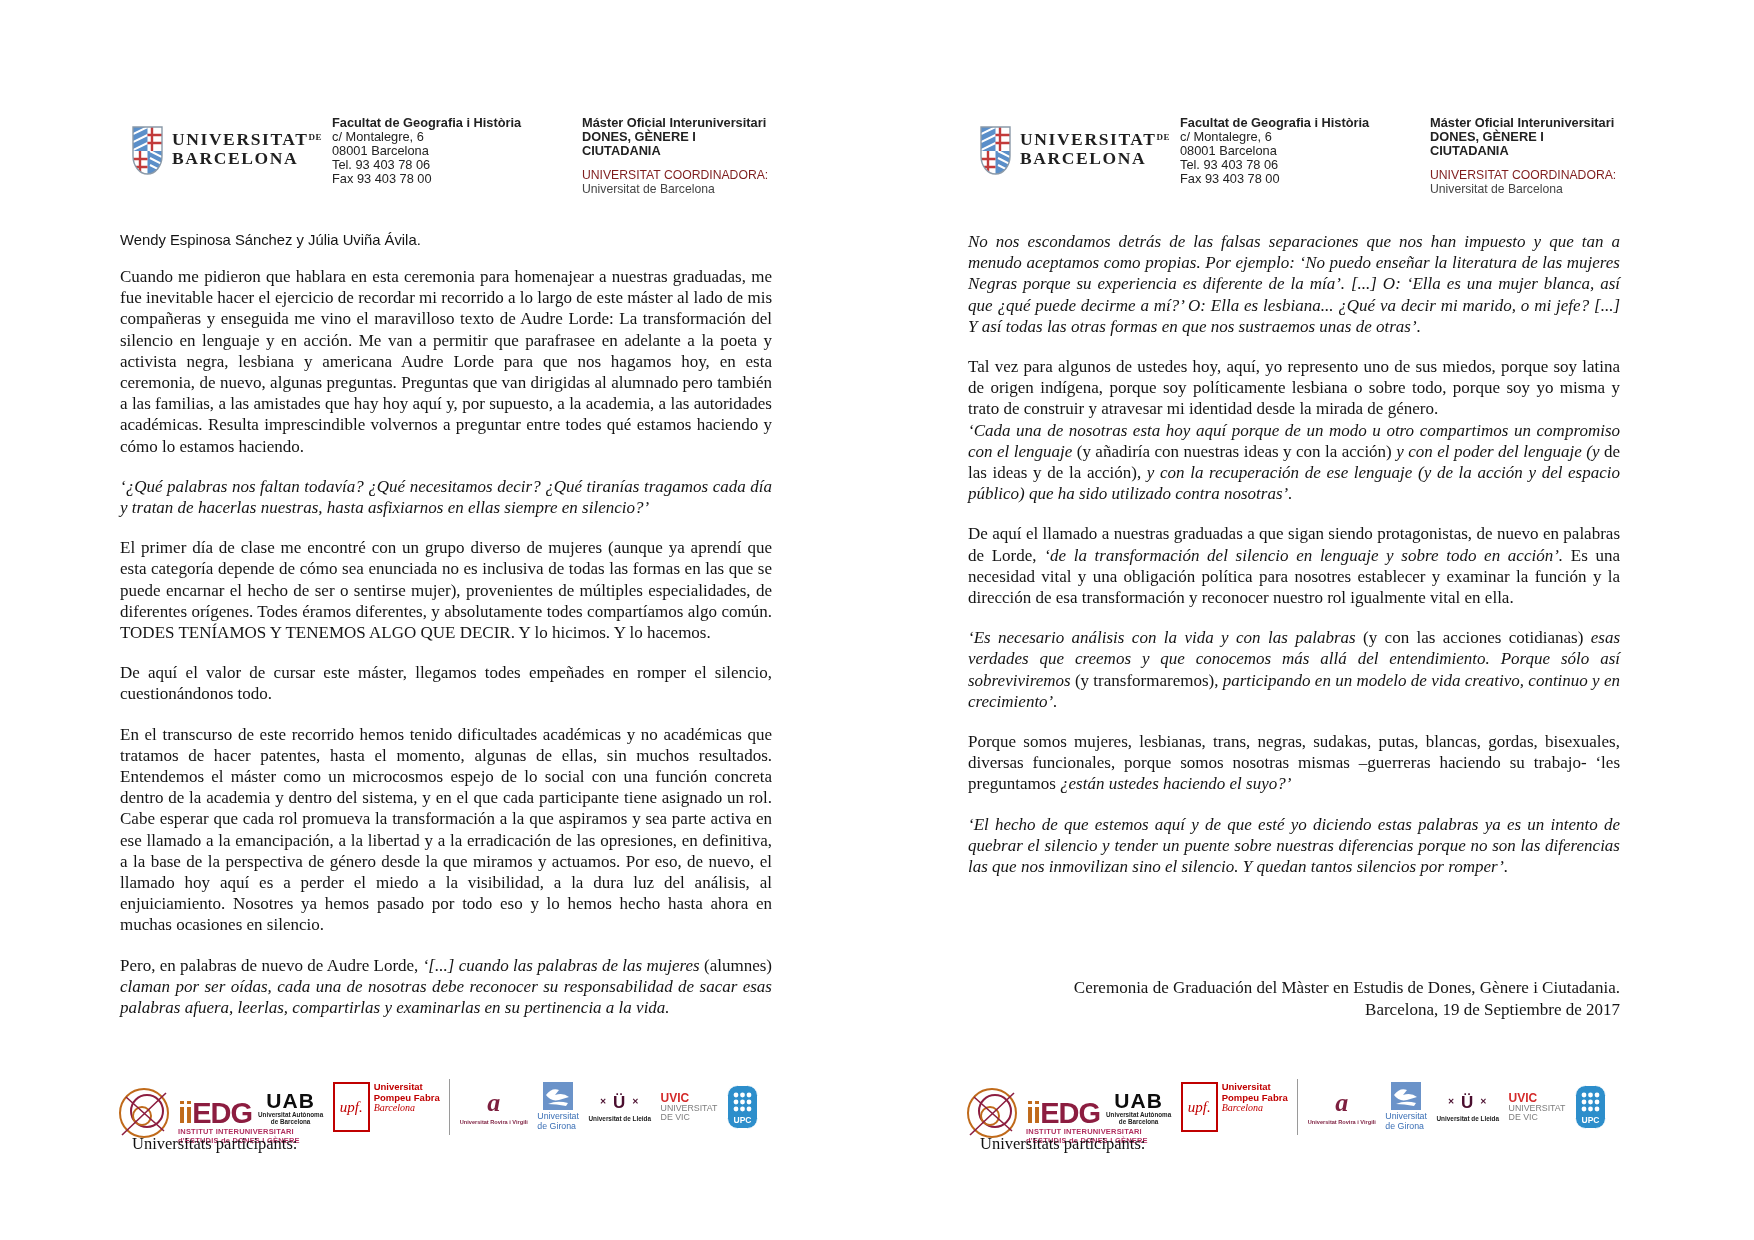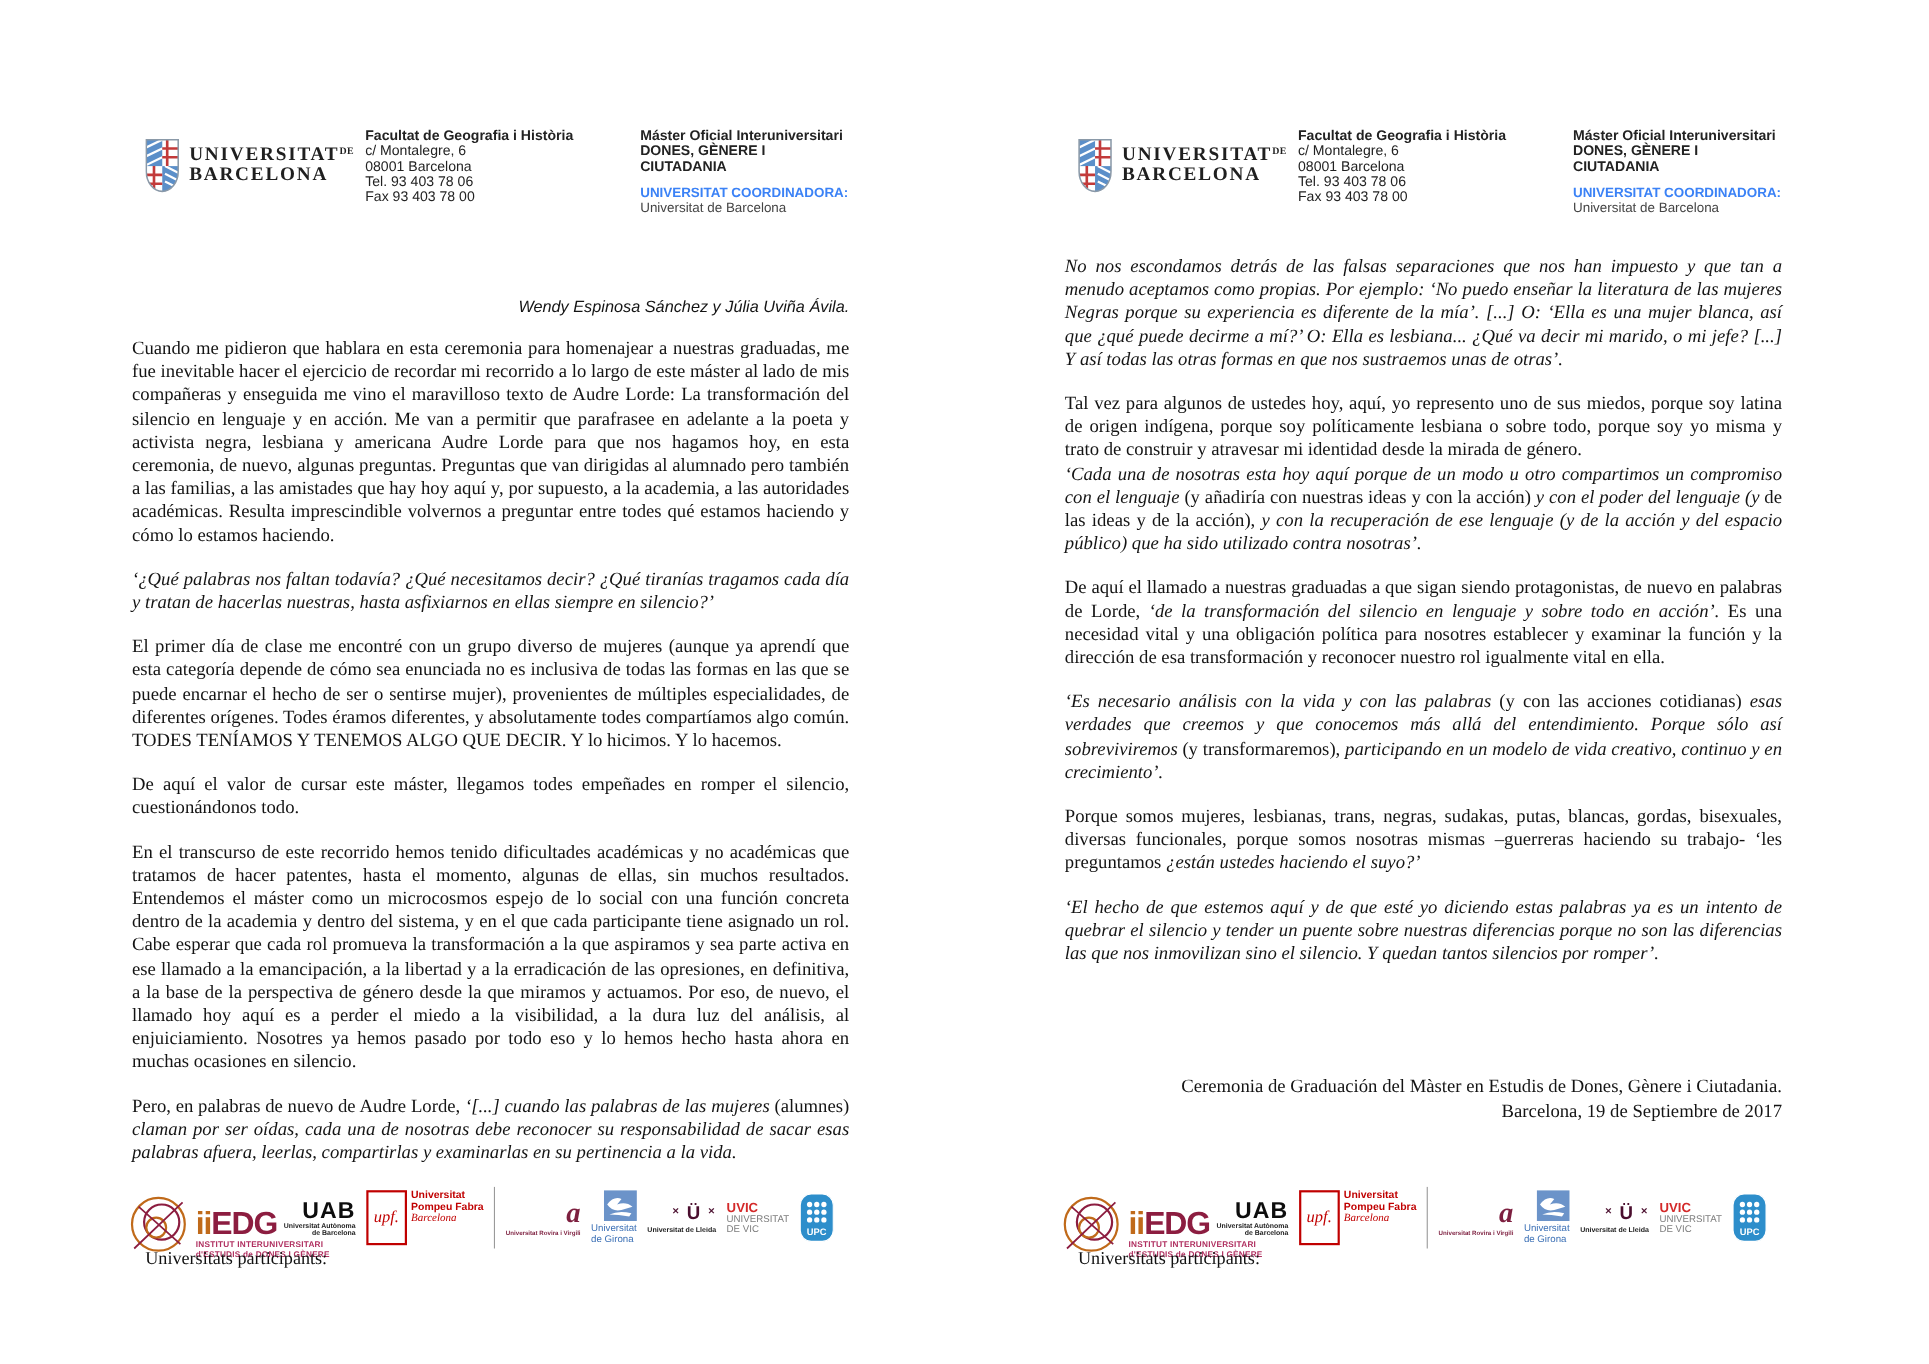--- a/index.html
+++ b/index.html
@@ -13,42 +13,42 @@
   
   .hdr { position:absolute; top:0; left:0; width:652px; height:95px; }
   .shield { position:absolute; left:12px; top:21px; width:31px; height:50px; }
   .wordmark { position:absolute; left:52px; top:23px; font-family:"Liberation Serif",serif;
               font-weight:600; font-size:17.5px; line-height:19px; letter-spacing:1.6px; color:#1f1f1f; white-space:nowrap; }
   .wordmark .de { font-size:9px; vertical-align:5px; letter-spacing:.4px; }
   .hcol { font-family:"Liberation Sans",sans-serif; font-size:12.8px; line-height:14px; color:#222; position:absolute; top:11px; }
   .fac { left:212px; }
   .mas { left:462px; }
   .hcol .t { font-weight:bold; }
-  .coordlbl { margin-top:10px; color:#3b82f6; font-size:12.2px;font-weight:bold; }
+  .coordlbl { margin-top:10px; color:#7f1d1d; font-size:12.2px; }
   .coordval { color:#454545; font-size:12.2px; }
 
   
   .bod { position:absolute; top:126px; left:0; width:652px; }
   p.par { font-size:17px; line-height:21.2px; text-align:justify; margin-bottom:19px; }
-  p.sans { font-family:"Liberation Sans",sans-serif; font-style:italic; font-size:14.8px;
-           line-height:18px; margin-bottom:17px; text-align:right;margin-top:40px; }
+  p.sans { font-family:"Liberation Sans",sans-serif; font-size:14.8px;
+           line-height:18px; margin-bottom:17px; text-align:left; }
   p.tight { margin-bottom:0; }
   .it { font-style:italic; }
   .closing { margin-top:100px; text-align:right; font-size:17px; line-height:21.5px; }
 
   
   .ftr { position:absolute; top:966px; left:0; width:652px; height:120px;
          font-family:"Liberation Sans",sans-serif; }
   .iiedg { position:absolute; left:-6px; top:12px; display:flex; }
   .iiedg-acr { font-weight:bold; font-size:29px; line-height:29px; margin-top:16px; color:#8c1d40; letter-spacing:-1px; }
   .iiedg-acr .ii { color:#c06a1a; }
   .iiedg-cap { font-size:7.5px; line-height:8.6px; color:#b03060; font-weight:bold; letter-spacing:.2px; }
   .parts { position:absolute; left:12px; top:63px; font-family:"Liberation Serif",serif; font-size:16.5px; color:#111; white-space:nowrap; }
   .logorow { position:absolute; left:138px; top:8px; width:500px; display:flex; align-items:center; justify-content:space-between; }
-  .lg { display:flex; flex-direction:column; align-items:flex-end; }
+  .lg { display:flex; flex-direction:column; align-items:center; }
   .uab-acr { font-weight:bold; font-size:21px; letter-spacing:1px; color:#0d0d0d; line-height:21px; }
   .uab-cap { font-size:6.3px; font-weight:bold; color:#222; line-height:7px; text-align:center; }
   .upf { display:flex; align-items:flex-start; }
   .upf-box { border:2px solid #c00000; color:#c00000; font-family:"Liberation Serif",serif; font-style:italic;
              font-size:15px; padding:16px 5px; line-height:14px; }
   .upf-tx { margin-left:4px; color:#c00000; font-size:9.5px; line-height:10.5px; font-weight:bold; }
   .upf-tx .bcn { font-family:"Liberation Serif",serif; font-style:italic; font-weight:normal; font-size:10px; }
   .vdiv { width:1px; height:56px; background:#9a9a9a; }
   .urv-glyph { font-family:"Liberation Serif",serif; font-style:italic; font-weight:bold;
                font-size:26px; line-height:26px; color:#7d1f3f; }

